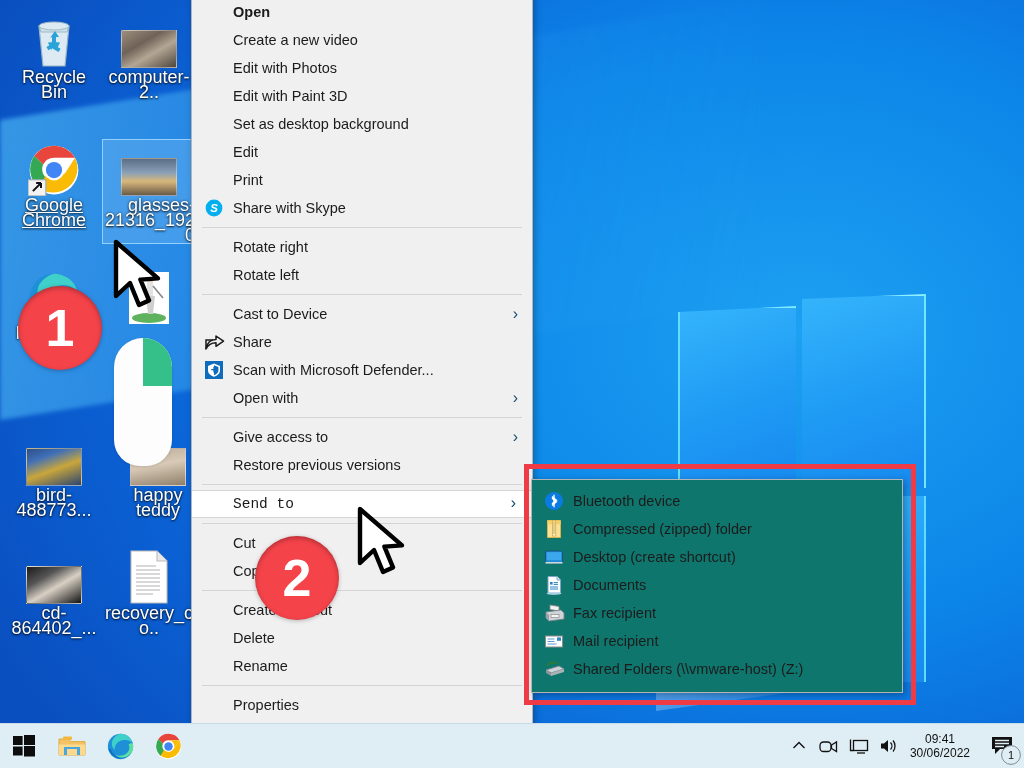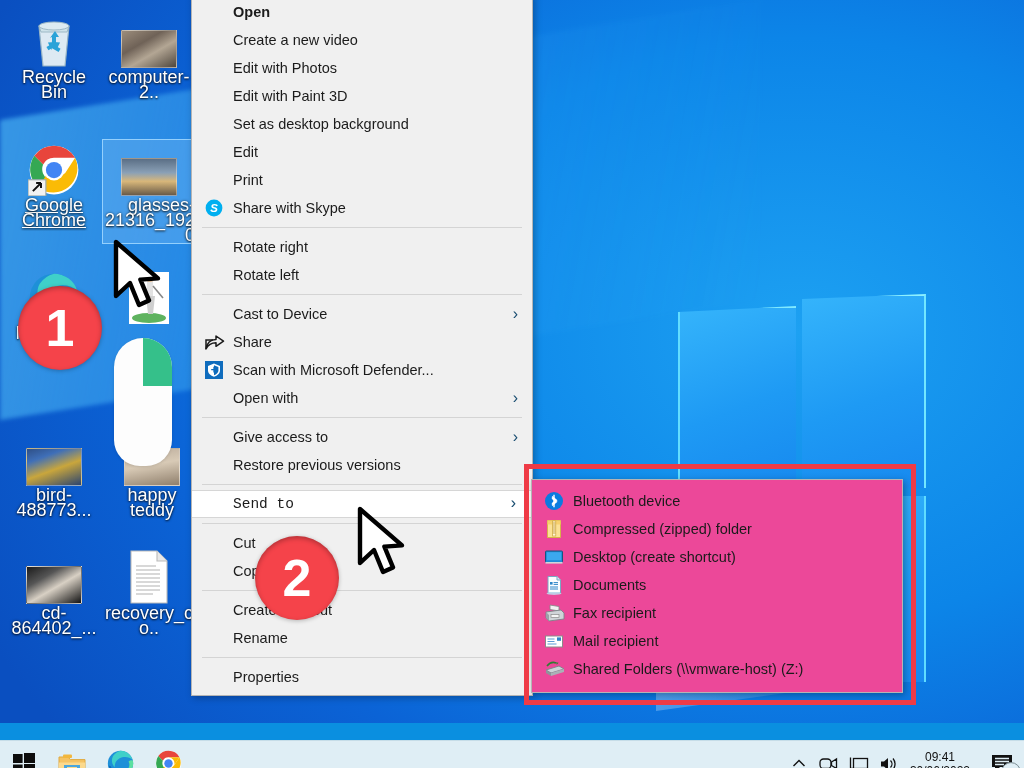--- a/index.html
+++ b/index.html
@@ -61,21 +61,21 @@
   .mi .mtxt{ margin-left:41px; white-space:nowrap; }
   .mi.bold .mtxt{ font-weight:bold; }
   .mi .ic{ position:absolute; left:13px; top:50%; transform:translateY(-50%); width:18px; height:18px; }
   .mi .chev{ position:absolute; right:14px; top:50%; transform:translateY(-50%); color:#1b4f72; font-size:16px; line-height:1; }
   .mi.hl{ background:#ffffff; border-top:1px solid #d6d6d6; border-bottom:1px solid #d6d6d6;font-family:Liberation Mono, monospace; }
   .msep{ height:1px; background:#d4d4d4; margin:5px 10px 5px 10px; }
 
   
   #submenu{
     position:absolute; left:531px; top:479px; width:372px;
-    background:#ec4899; border:1px solid #b4b4b4;
+    background:#0f766e; border:1px solid #b4b4b4;
     box-shadow:2px 2px 7px rgba(0,0,0,.3);
     padding:7px 0 9px 0; z-index:45; font-size:14.5px; color:#1b1b1b;
   }
   .si{ position:relative; height:28px; display:flex; align-items:center; }
   .si .stxt{ margin-left:41px; white-space:nowrap; }
   .si .sic{ position:absolute; left:12px; top:50%; transform:translateY(-50%); width:20px; height:20px; }
 
   
   #redbox{
     position:absolute; left:524px; top:464px; width:392px; height:241px;
@@ -88,23 +88,23 @@
     background:#f5434a; box-shadow:0 2px 5px rgba(0,0,0,.28) inset, 0 1px 4px rgba(0,0,0,.25);
     color:#fff; font-size:52px; font-weight:bold; line-height:84px; text-align:center;
     z-index:60; font-family:"Liberation Sans",sans-serif;
   }
 
   
   .cursor{ position:absolute; z-index:70; pointer-events:none; }
 
   
   #taskbar{
-    position:absolute; left:0; bottom:0; width:1024px; height:28px;
+    position:absolute; left:0; bottom:0; width:1024px; height:45px;
     background:#dfeef5; border-top:1px solid #c6dde8; z-index:80;
-    display:flex; align-items:flex-start;
+    display:flex; align-items:center;
   }
   #tb-left{ display:flex; align-items:center; gap:0; }
   .tbtn{ width:48px; height:45px; display:flex; align-items:center; justify-content:center; }
   #tb-right{ margin-left:auto; display:flex; align-items:center; height:45px; }
   .tray-ico{ width:30px; height:45px; display:flex; align-items:center; justify-content:center; color:#111; }
   #clock{ text-align:center; font-size:12px; color:#111; line-height:14px; padding:0 10px 0 6px; }
   #notif{ width:44px; height:45px; display:flex; align-items:center; justify-content:center; position:relative; }
 </style>
 </head>
 <body>
@@ -183,21 +183,21 @@
     </svg>
       </div>
       <div class="lbl"></div>
     </div>
     <div class="dicon" style="left: 8px; top: 430px;">
       <div class="art">
         <div class="thumb" style="background:linear-gradient(160deg,#2e4f86 0%,#3f6fb8 25%,#c9a63c 55%,#2b4470 100%)"></div>
       </div>
       <div class="lbl">bird-488773...</div>
     </div>
-    <div class="dicon" style="left: 106px; top: 430px;">
+    <div class="dicon" style="left: 112px; top: 430px;">
       <div class="art">
         <div class="thumb" style="background:linear-gradient(170deg,#b9aa9a 0%,#d8cab6 45%,#8f7f6c 100%)"></div>
       </div>
       <div class="lbl">happy teddy</div>
     </div>
     <div class="dicon" style="left: 8px; top: 548px;">
       <div class="art">
         <div class="thumb" style="background:linear-gradient(150deg,#1b1b1b 0%,#555 30%,#d8d0c4 55%,#111 100%)"></div>
       </div>
       <div class="lbl">cd-864402_...</div>
@@ -293,20 +293,23 @@
     <div class="msep"></div>
     <div class="mi">
       <span class="mtxt">Cut</span>
     </div>
     <div class="mi">
       <span class="mtxt">Copy</span>
     </div>
     <div class="msep"></div>
     <div class="mi">
       <span class="mtxt">Create shortcut</span>
+    </div>
+    <div class="mi">
+      <span class="mtxt">Delete</span>
     </div>
     <div class="mi">
       <span class="mtxt">Rename</span>
     </div>
     <div class="msep"></div>
     <div class="mi">
       <span class="mtxt">Properties</span>
     </div>
   </div>
 

